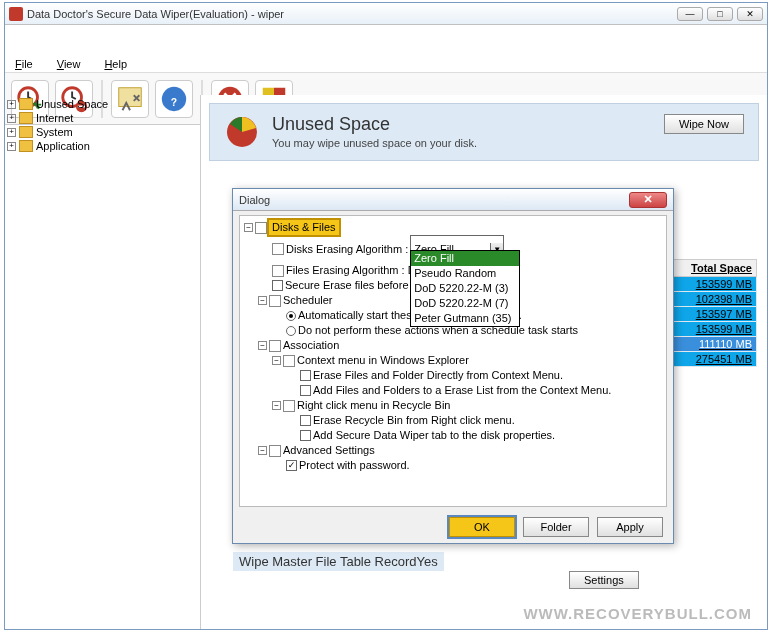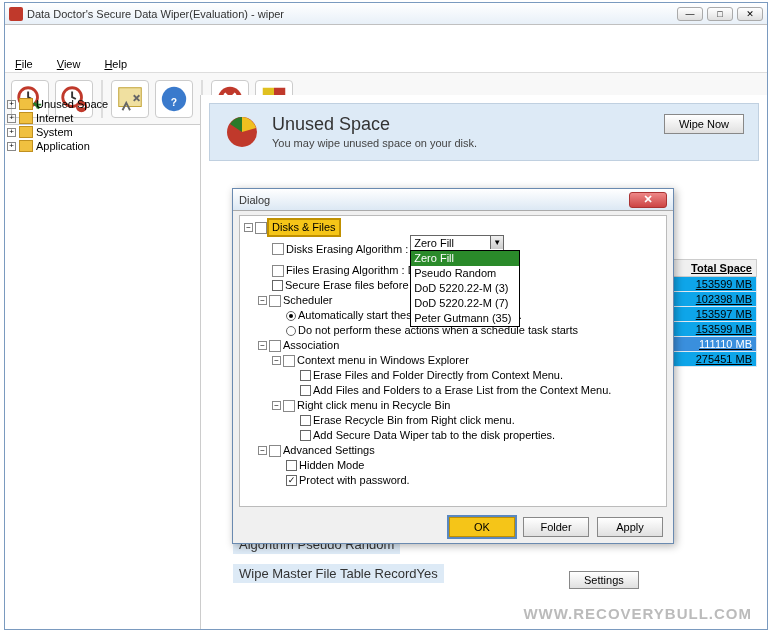--- a/index.html
+++ b/index.html
@@ -32,21 +32,21 @@
 .header-icon { width: 36px; height: 36px; }
 .header-text h2 { font-size: 18px; font-weight: normal; color: #333; }
 .header-text p { font-size: 11px; color: #444; margin-top: 2px; }
 .wipe-btn { margin-left: auto; padding: 3px 14px; border: 1px solid #888; background: linear-gradient(#fff,#e0e0e0); cursor: pointer; }
 
 .table-area { position: absolute; right: 10px; top: 164px; width: 86px; text-decoration: underline; }
 .table-header { background: #f0f0f0; border: 1px solid #ccc; padding: 2px 4px; font-weight: bold; text-align: right; }
 .table-cell { border: 1px solid #e0e8f0; border-top: none; padding: 1px 4px; text-align: right; background: #0ea5e9; }
 .table-cell.selected { background: #3a8fdd; color: #fff; }
 
-.bottom-info { position: absolute; left: 32px; bottom: 36px; }
+.bottom-info { position: absolute; left: 32px; bottom: 48px; }
 .info-line { background: #ddeaf6; padding: 2px 6px; margin-bottom: 10px; display: inline-block; font-size: 13px; color: #333; }
 .settings-btn { position: absolute; left: 368px; bottom: 40px; padding: 2px 14px; border: 1px solid #888; background: linear-gradient(#fff,#e0e0e0); cursor: pointer; }
 
 .watermark { position: absolute; right: 20px; bottom: 14px; font-size: 15px; color: #bbb; letter-spacing: 1px; font-weight: bold; text-transform: uppercase; }
 
 
 .dialog { position: absolute; left: 232px; top: 188px; width: 442px; height: 356px; border: 1px solid #6a8ab0; background: #f0f0f0; box-shadow: 2px 2px 8px rgba(0,0,0,0.3); }
 .dialog-titlebar { height: 22px; background: linear-gradient(#fff,#dce8f4); display: flex; align-items: center; padding: 0 6px; border-bottom: 1px solid #aaa; }
 .dialog-title { flex: 1; color: #333; }
 .dialog-close { width: 38px; height: 16px; background: linear-gradient(#e88,#c44); border: 1px solid #a33; border-radius: 3px; color: #fff; display: flex; align-items: center; justify-content: center; cursor: pointer; font-weight: bold; }
@@ -59,21 +59,21 @@
 .dlg-indent3 { padding-left: 42px; }
 .dlg-indent4 { padding-left: 56px; }
 .dlg-toggle { width: 9px; height: 9px; border: 1px solid #888; display: inline-flex; align-items: center; justify-content: center; font-size: 8px; line-height: 1; cursor: pointer; flex-shrink: 0; }
 .dlg-icon { width: 12px; height: 12px; border: 1px solid #888; background: #fff; flex-shrink: 0; }
 .dlg-check { width: 11px; height: 11px; border: 1px solid #666; background: #fff; display: inline-flex; align-items: center; justify-content: center; cursor: pointer; flex-shrink: 0; }
 .dlg-check.checked::after { content: "✓"; font-size: 9px; color: #000; }
 .dlg-radio { width: 10px; height: 10px; border: 1px solid #666; border-radius: 50%; background: #fff; display: inline-flex; align-items: center; justify-content: center; cursor: pointer; flex-shrink: 0; }
 .dlg-radio.checked::after { content: ""; width: 4px; height: 4px; background: #000; border-radius: 50%; }
 .highlight-node { background: #f5c518; padding: 0 3px; outline: 2px solid #c09000; }
 
-.combo { position: relative; display: inline-flex; align-items: flex-start; border: 1px solid #666; background: #fff; height: 28px; min-width: 94px; cursor: pointer; }
+.combo { position: relative; display: inline-flex; align-items: center; border: 1px solid #666; background: #fff; height: 28px; min-width: 94px; cursor: pointer; }
 .combo-text { flex: 1; padding: 0 3px; }
 .combo-arrow { width: 13px; height: 13px; background: linear-gradient(#f0f0f0,#ccc); border-left: 1px solid #666; display: flex; align-items: center; justify-content: center; font-size: 8px; }
 .dropdown { position: absolute; top: 14px; left: -1px; width: 110px; border: 1px solid #000; background: #fff; z-index: 10; }
 .dropdown-item { padding: 0 3px; cursor: pointer; }
 .dropdown-item.selected { background: #2a8a2a; color: #fff; }
 
 .dialog-buttons { position: absolute; bottom: 6px; right: 10px; display: flex; gap: 8px; }
 .dlg-btn { min-width: 66px; padding: 3px 10px; border: 1px solid #888; background: linear-gradient(#fff,#e0e0e0); cursor: pointer; text-align: center; }
 .dlg-btn.primary { background: #f5c518; border: 1px solid #c09000; outline: 2px solid #5a88c0; }
 </style>
@@ -282,24 +282,20 @@
         <span class="dlg-check"></span>
         <span>Add Secure Data Wiper tab to the disk properties.</span>
       </div>
 
       <div class="dlg-row dlg-indent1">
         <span class="dlg-toggle">−</span>
         <span class="dlg-icon"></span>
         <span>Advanced Settings</span>
       </div>
       <div class="dlg-row dlg-indent3">
-        <span class="dlg-check"></span>
-        <span>Hidden Mode</span>
-      </div>
-      <div class="dlg-row dlg-indent3">
         <span class="dlg-check checked"></span>
         <span>Protect with password.</span>
       </div>
     </div>
   </div>
   <div class="dialog-buttons">
     <div class="dlg-btn primary">OK</div>
     <div class="dlg-btn">Folder</div>
     <div class="dlg-btn">Apply</div>
   </div>

